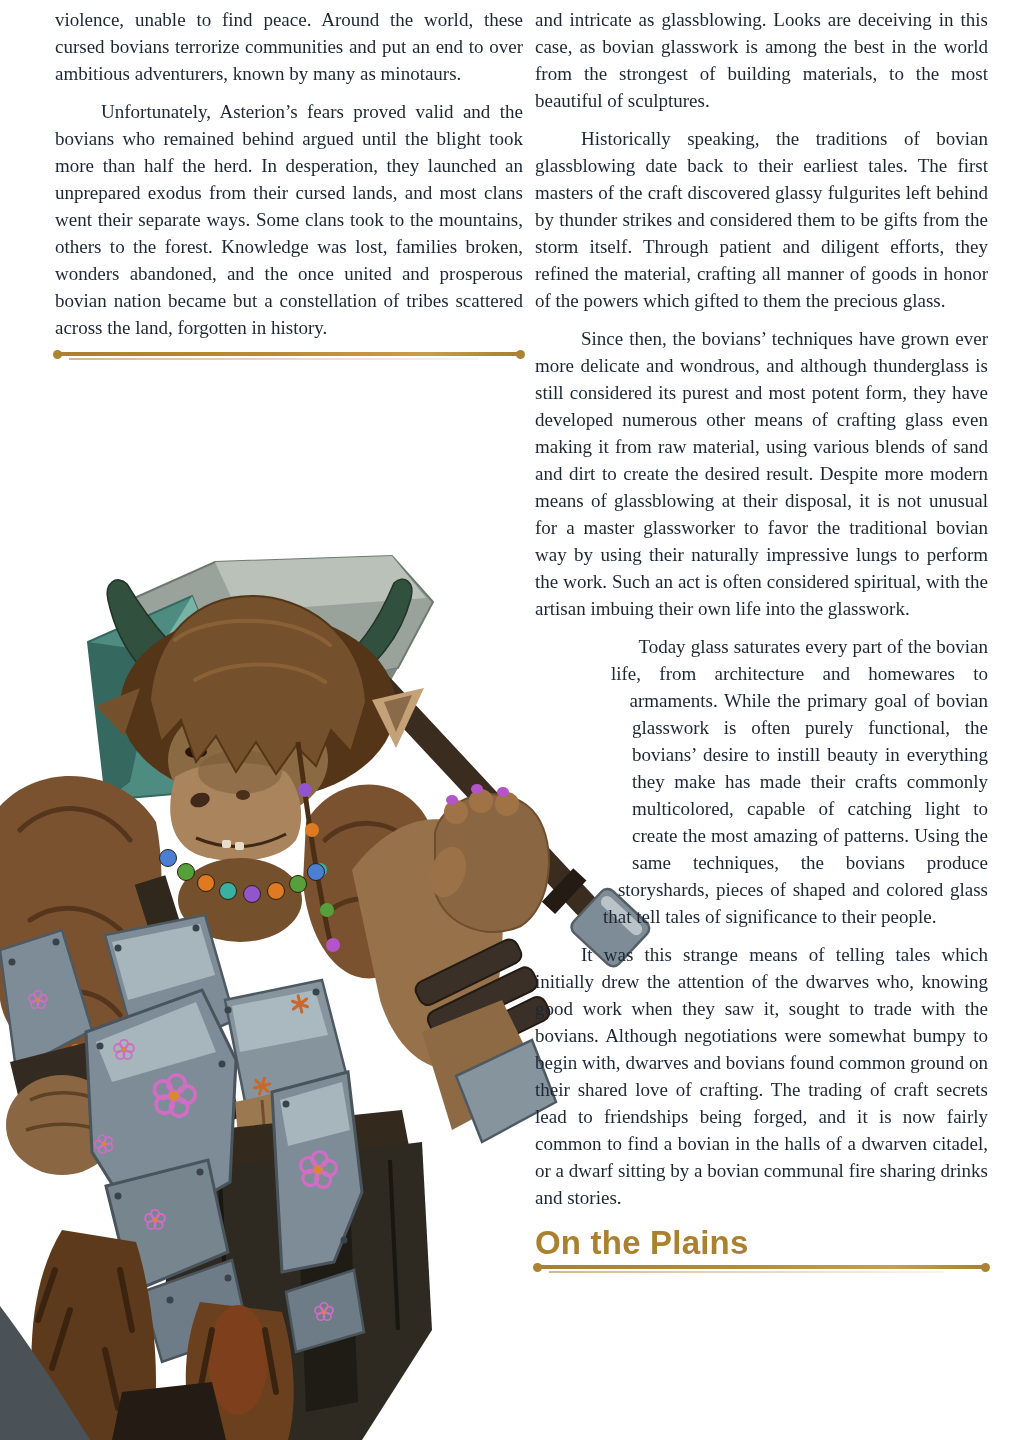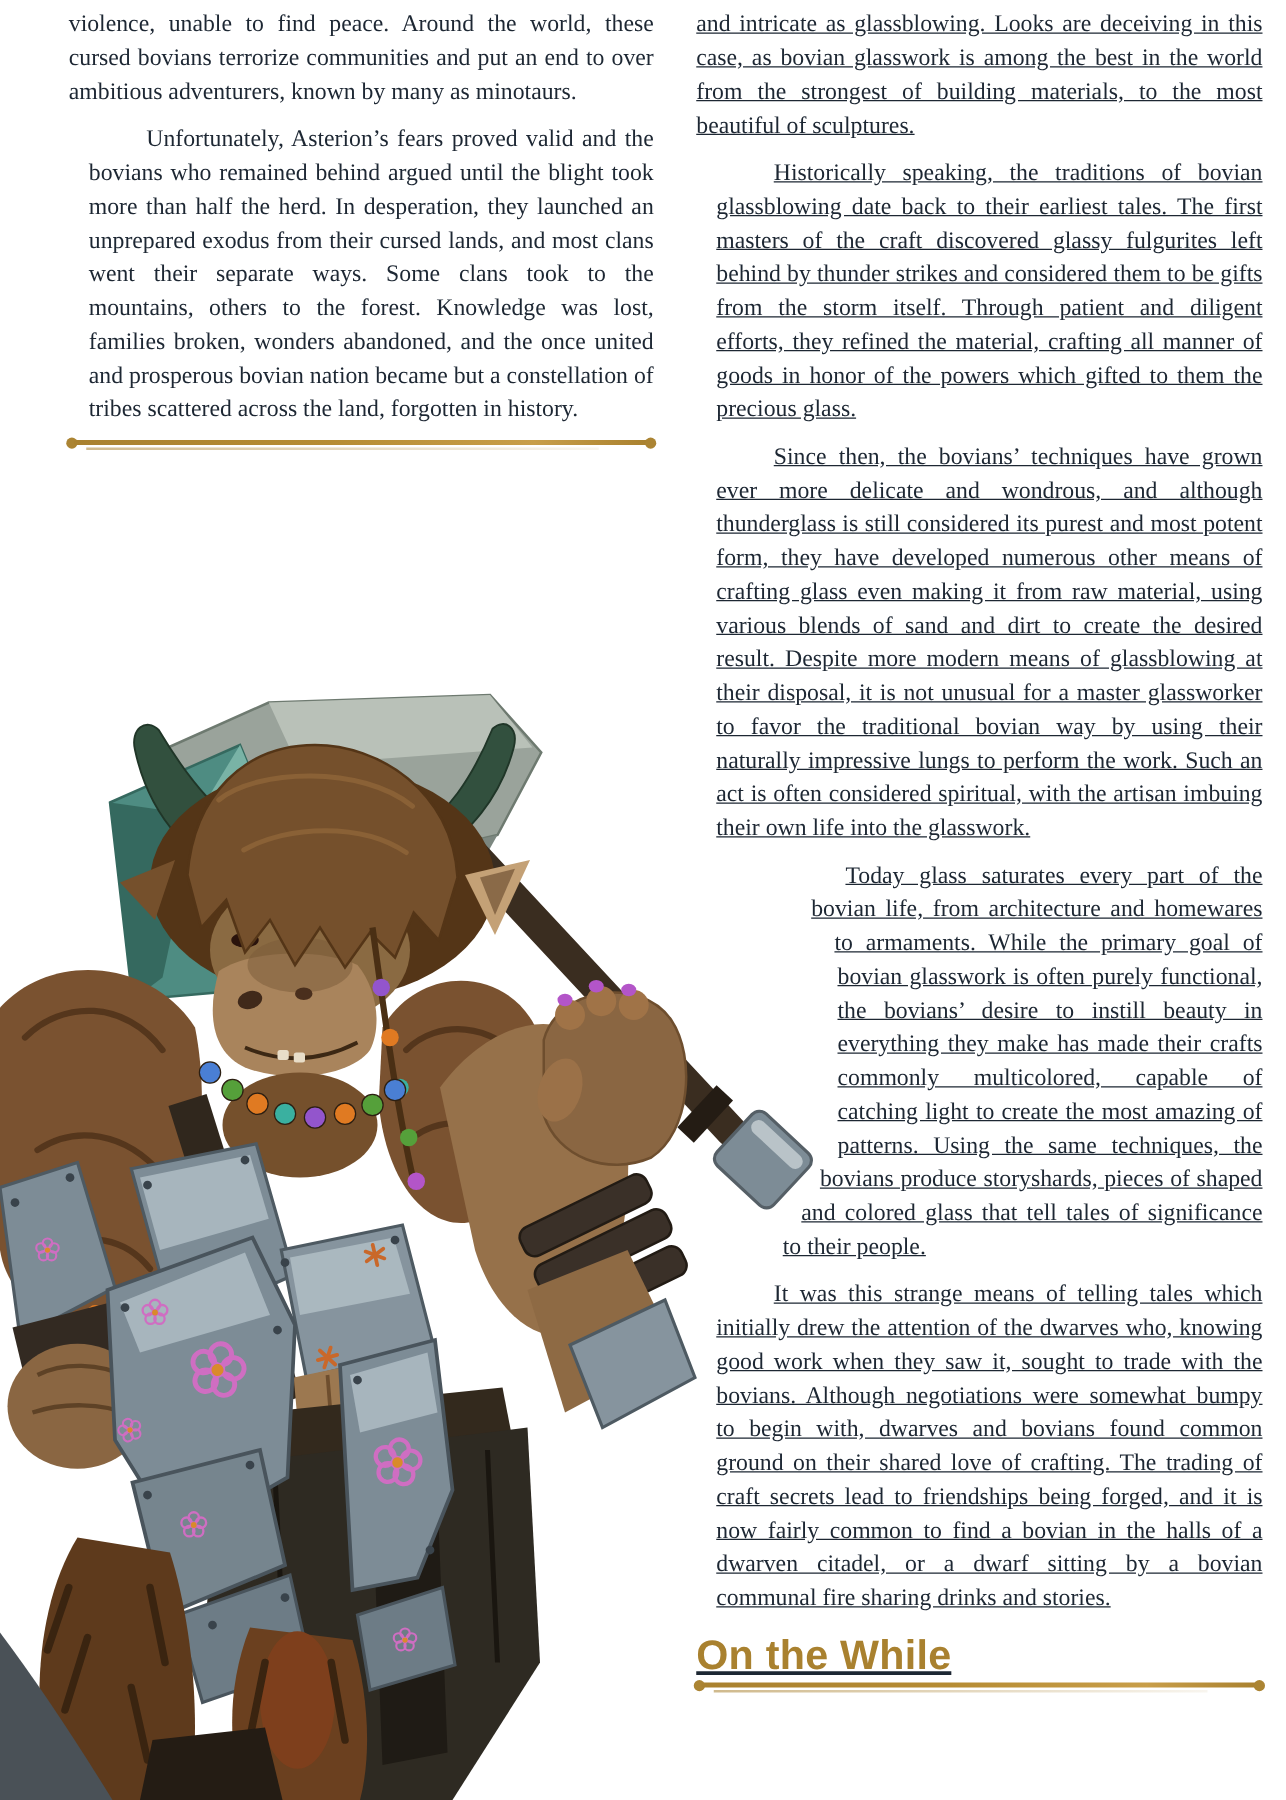--- a/index.html
+++ b/index.html
@@ -14,23 +14,23 @@
   }
   .col {
     position: absolute;
     top: 6px;
     text-align: justify;
     font-size: 19px;
     line-height: 27px;
     z-index: 2;
   }
   .col-left  { left: 55px;  width: 468px; }
-  .col-right { left: 557px; width: 453px; text-decoration: underline; }
+  .col-right { left: 535px; width: 453px; }
   .para { margin: 0 0 11px 0; }
-  .para.indented { text-indent: 46px; margin-left: 16px; }
+  .para.indented { text-indent: 46px; }
   .heading {
     font-family: "Liberation Sans", sans-serif;
     font-weight: 700;
     font-size: 33px;
     line-height: 36px;
     color: #a9812f;
     margin: 14px 0 4px 0;
     letter-spacing: 0.2px;
     text-align: left;
   }
@@ -288,21 +288,21 @@
 
   </div>
 
   <div class="col col-right">
     <p class="para">and intricate as glassblowing. Looks are deceiving in this case, as bovian glasswork is among the best in the world from the strongest of building materials, to the most beautiful of sculptures.</p>
     <p class="para indented">Historically speaking, the traditions of bovian glassblowing date back to their earliest tales. The first masters of the craft discovered glassy fulgurites left behind by thunder strikes and considered them to be gifts from the storm itself. Through patient and diligent efforts, they refined the material, crafting all manner of goods in honor of the powers which gifted to them the precious glass.</p>
     <p class="para indented">Since then, the bovians’ techniques have grown ever more delicate and wondrous, and although thunderglass is still considered its purest and most potent form, they have developed numerous other means of crafting glass even making it from raw material, using various blends of sand and dirt to create the desired result. Despite more modern means of glassblowing at their disposal, it is not unusual for a master glassworker to favor the traditional bovian way by using their naturally impressive lungs to perform the work. Such an act is often considered spiritual, with the artisan imbuing their own life into the glasswork.</p>
     <p class="para indented"><span class="pommel-spacer"></span><span>Today glass saturates every part of the bovian life, from architecture and homewares to armaments. While the primary goal of bovian glasswork is often purely functional, the bovians’ desire to instill beauty in everything they make has made their crafts commonly multicolored, capable of catching light to create the most amazing of patterns. Using the same techniques, the bovians produce storyshards, pieces of shaped and colored glass that tell tales of significance to their people.</span></p>
     <p class="para indented">It was this strange means of telling tales which initially drew the attention of the dwarves who, knowing good work when they saw it, sought to trade with the bovians. Although negotiations were somewhat bumpy to begin with, dwarves and bovians found common ground on their shared love of crafting. The trading of craft secrets lead to friendships being forged, and it is now fairly common to find a bovian in the halls of a dwarven citadel, or a dwarf sitting by a bovian communal fire sharing drinks and stories.</p>
 
-    <h2 class="heading">On the While</h2>
+    <h2 class="heading">On the Plains</h2>
     <div class="rule">
       <span class="dot left"></span>
       <span class="bar"></span>
       <span class="dot right"></span>
     </div>
 
   </div>
 
 </div>
 

